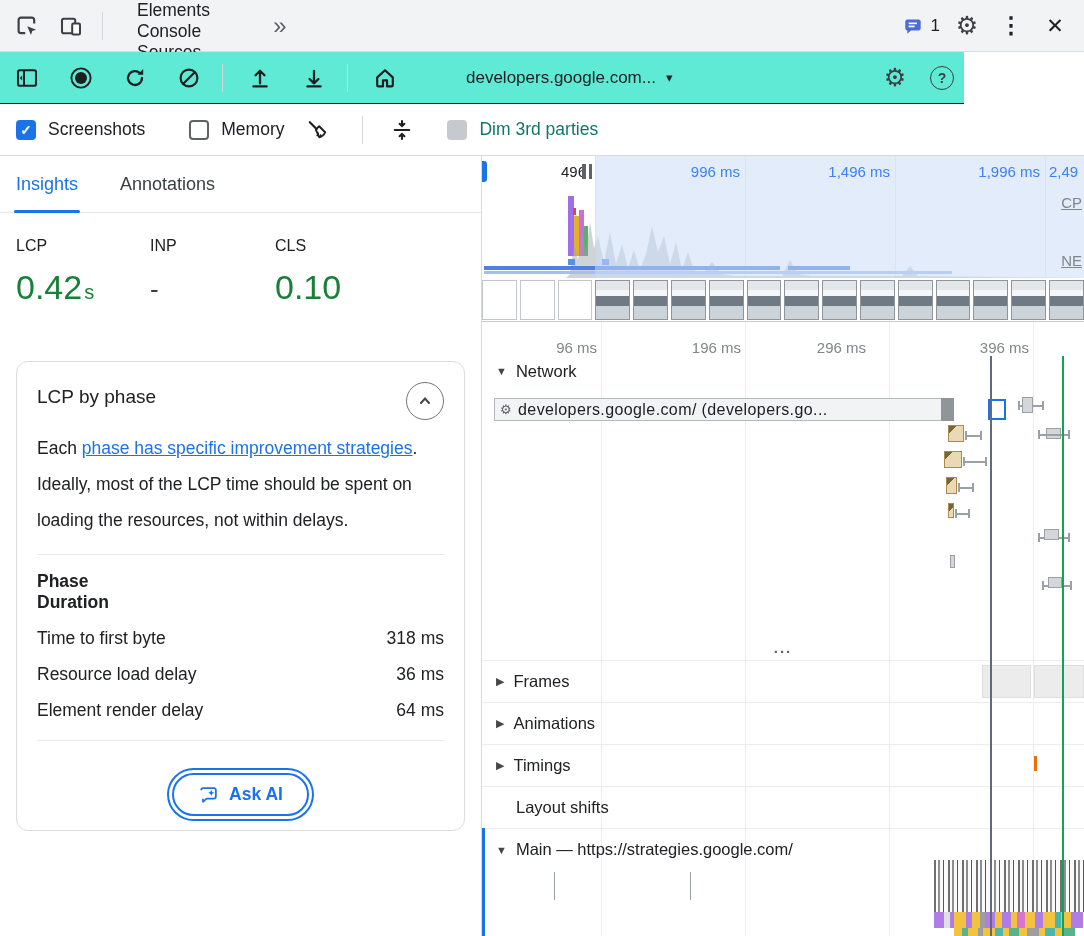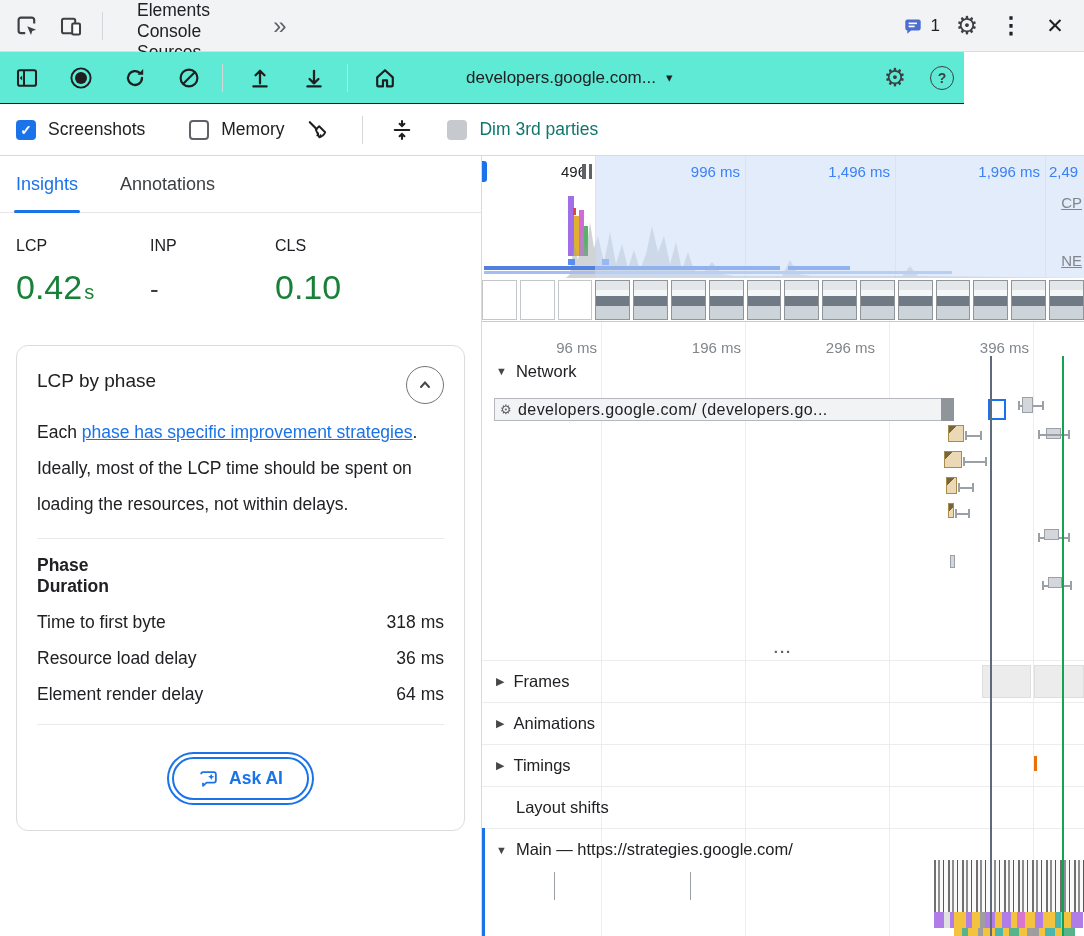--- a/index.html
+++ b/index.html
@@ -55,21 +55,21 @@
   .side-tab { display:flex; align-items:center; font-size:18px; color:#3c4043; position:relative; cursor:pointer; }
   .side-tab.selected { color:#1a73e8; font-weight:500; }
   .side-tab.selected::after { content:""; position:absolute; left:-2px; right:-2px; bottom:-1px; height:3px; background:#1a73e8; border-radius:2px; }
   .metrics { display:flex; padding:24px 0 0 16px; height:128px; }
   .metric { width:134px; }
   .metric.m2 { width:125px; }
   .m-label { font-size:16px; color:#202124; }
   .m-value { margin-top:13px; font-size:34px; color:#188038; }
   .m-value .unit { font-size:20px; margin-left:2px; }
   .m-value.neutral { font-size:26px; color:#3c4043; margin-top:19px; }
-  .card { margin:4px 16px 0; border:1px solid #dadce0; border-radius:12px; padding:20px 20px 24px; background:#fff; }
+  .card { margin:20px 16px 0; border:1px solid #dadce0; border-radius:12px; padding:20px 20px 8px; background:#fff; }
   .card-head { display:flex; justify-content:space-between; align-items:flex-start; }
   .card-head h2 { font-size:19px; font-weight:500; color:#202124; padding-top:4px; }
   .collapse-btn { width:38px; height:38px; border-radius:50%; border:1px solid #747775; background:#fff; display:flex; align-items:center; justify-content:center; cursor:pointer; }
   .desc { margin-top:10px; font-size:17.5px; line-height:36px; color:#202124; max-width:410px; }
   .link { color:#1a73e8; text-decoration:underline; cursor:pointer; }
   .card hr { border:none; border-top:1px solid #e8eaed; margin:16px 0 8px; }
   .prow { display:flex; justify-content:space-between; font-size:17.5px; padding:7.5px 0; color:#202124; }
   .prow.head { font-weight:700;flex-direction:column; }
   .card .hr2 { margin-top:12px; }
   .ask-wrap { display:flex; justify-content:center; padding:24px 0 6px; }
@@ -370,21 +370,21 @@
   </section>
 
   <section id="flame">
     <div class="grid-v" style="left:119px"></div>
     <div class="grid-v" style="left:263px"></div>
     <div class="grid-v" style="left:407px"></div>
     <div class="grid-v" style="left:551px"></div>
 
     <span class="ruler-label" style="left:45px">96 ms</span>
     <span class="ruler-label" style="left:189px">196 ms</span>
-    <span class="ruler-label" style="left:323px">296 ms</span>
+    <span class="ruler-label" style="left:314px">296 ms</span>
     <span class="ruler-label" style="left:477px">396 ms</span>
 
     <div class="t-head" id="net-head" style="top:36px">
       <span class="tri">▼</span>
       <span>Network</span>
     </div>
 
     <div id="net-body">
       <div class="req-main">
         <span class="req-gear">⚙</span>

